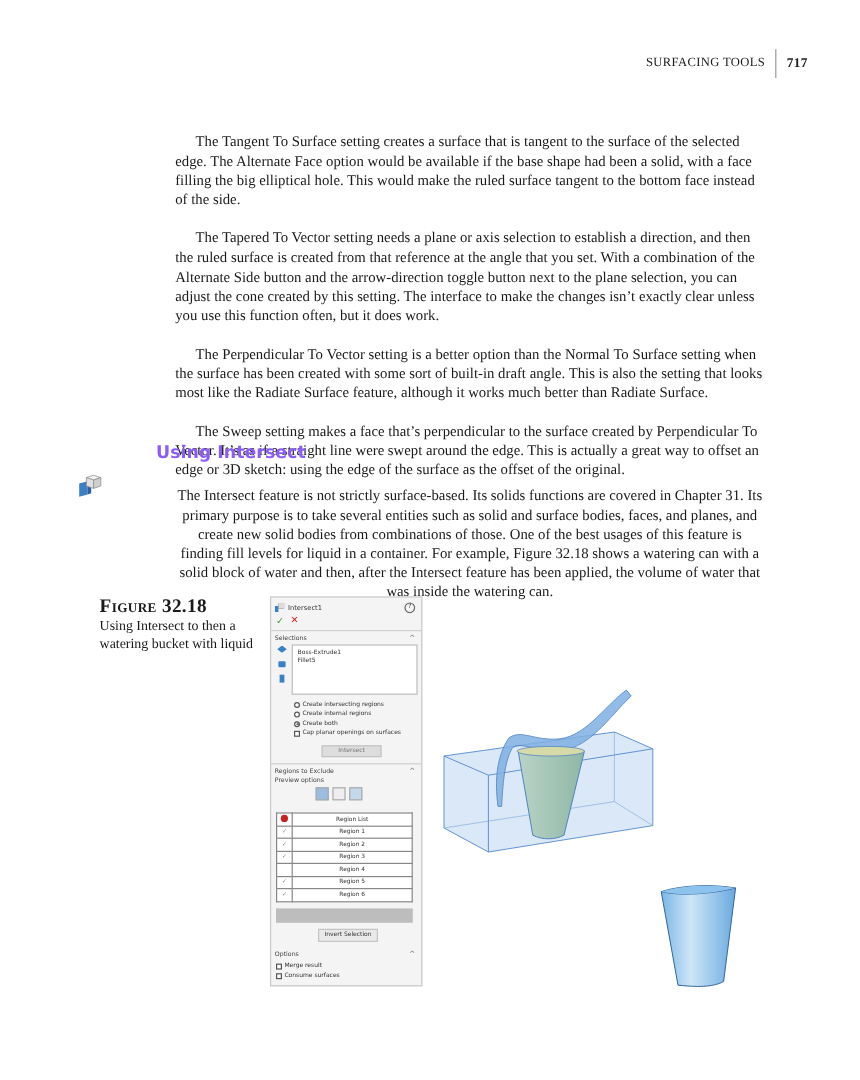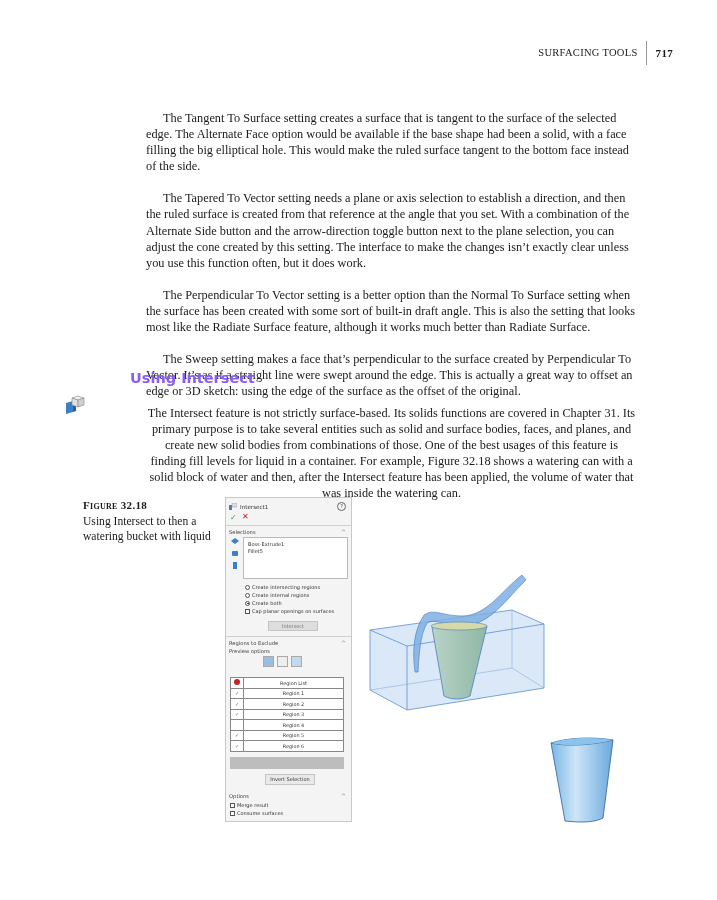--- a/index.html
+++ b/index.html
@@ -8,21 +8,21 @@
   .running-head .section { padding-right:8px; border-right:1px solid #999; line-height:24px; height:24px; }
   .running-head .pageno { padding-left:9px; font-weight:bold; font-size:11px; }
   .body-text { position:absolute; left:130px; width:523px; font-size:12.3px; line-height:16.1px; }
   .body-text p { margin:16px; text-indent:17px; }
   .body-text p.noindent { text-indent:0;text-align:center; }
   #block1 { top:94px; }
   #heading { position:absolute; left:130px; top:370px; font-family:"DejaVu Sans","Liberation Sans",sans-serif; font-weight:bold; font-size:14.5px; color:#8b5cf6; }
   #block2 { top:389px; }
   #margin-icon { position:absolute; left:64px; top:395px; width:22px; height:20px; }
   .caption { position:absolute; left:83px; top:498px; width:130px; font-size:11.6px; line-height:15.5px; }
-  .caption .fig-label { font-weight:bold; font-variant:small-caps; letter-spacing:0.3px; font-size:11px; }
+  .caption .fig-label { font-weight:bold; font-variant:small-caps; letter-spacing:0.3px; font-size:16px; }
   
   .pm { position:absolute; left:225px; top:497px; width:127px; height:325px; border:1px solid #c9c9c9; background:#f4f4f4; font-family:"DejaVu Sans","Liberation Sans",sans-serif; font-size:5.2px; color:#333; box-sizing:border-box; }
   .pm .title-row { position:absolute; left:3px; top:3px; right:3px; height:11px; display:flex; align-items:center; }
   .pm .title-row .t { margin-left:3px; font-size:5.6px; color:#333; }
   .pm .help { position:absolute; right:2px; top:1px; width:7px; height:7px; border:1px solid #666; border-radius:50%; font-size:5px; line-height:7px; text-align:center; }
   .pm .ok { position:absolute; left:4px; top:15px; color:#3aa03a; font-size:8px; font-weight:bold; }
   .pm .cancel { position:absolute; left:16px; top:14px; color:#cc2020; font-size:8px; font-weight:bold; }
   .pm .sep { position:absolute; left:0; right:0; height:1px; background:#d0d0d0; }
   .pm .group-title { position:absolute; left:3px; font-size:5.2px; color:#444; }
   .pm .caret { position:absolute; right:5px; font-size:6px; color:#666; }

